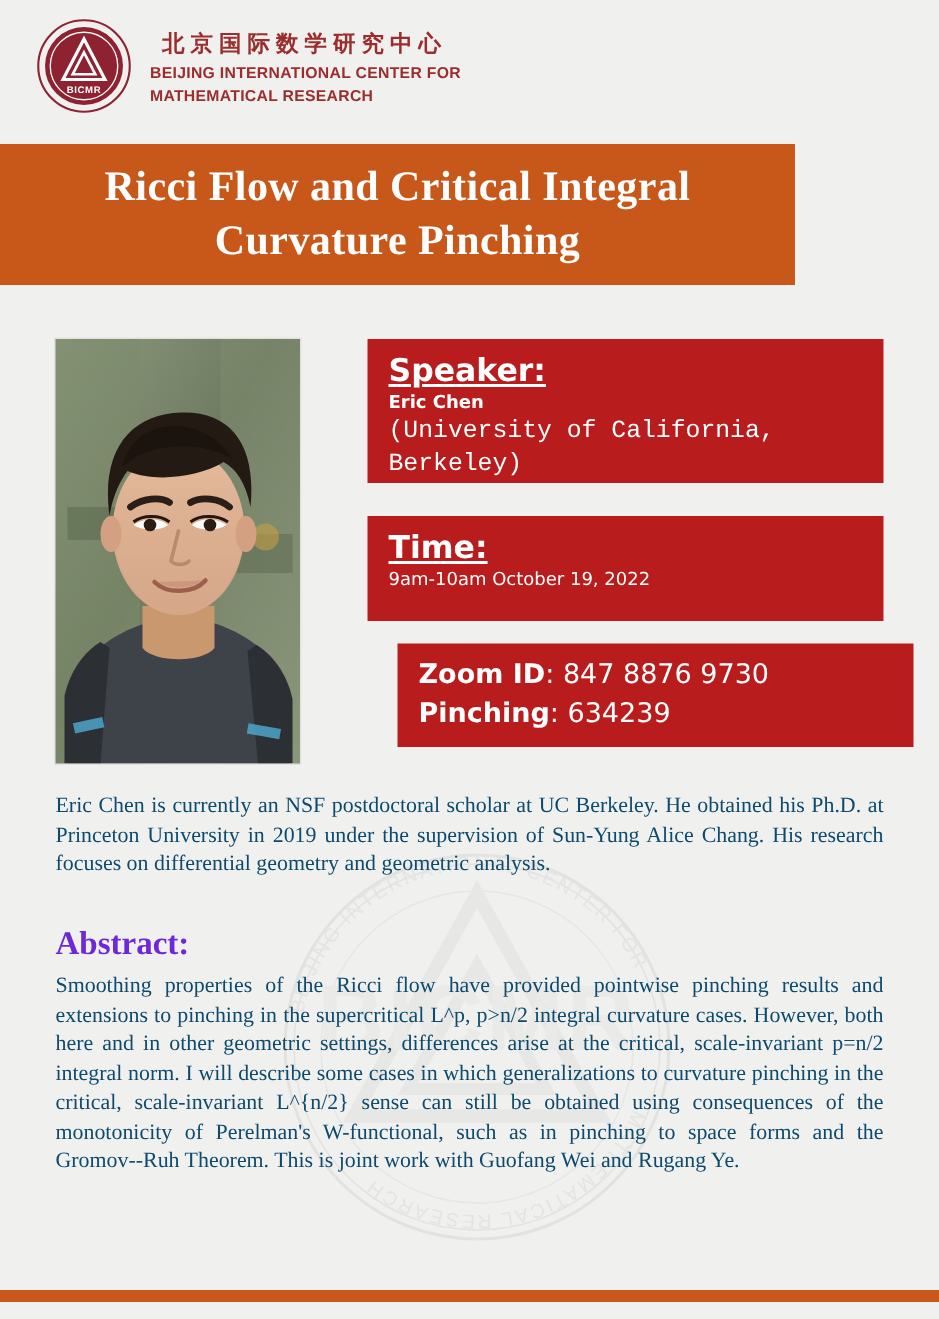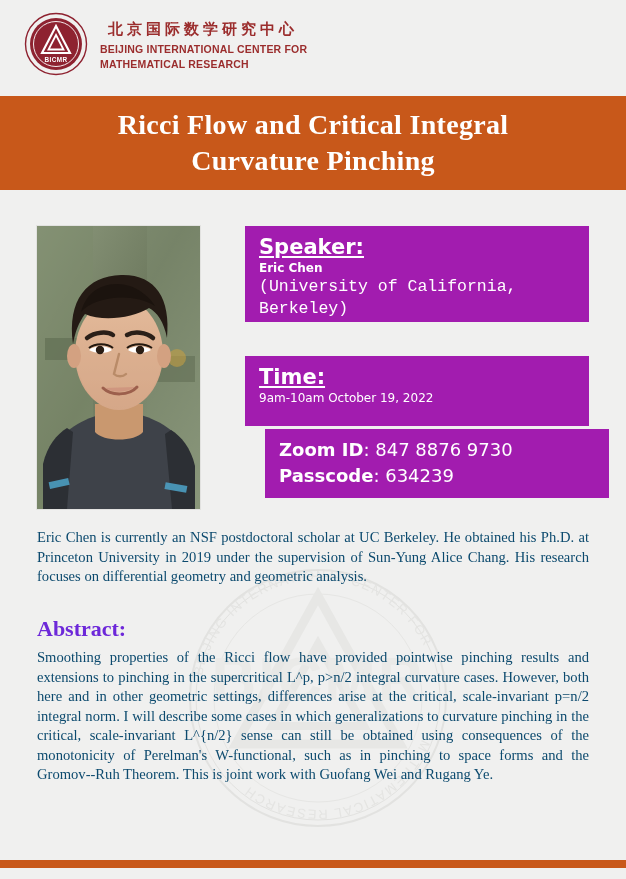--- a/index.html
+++ b/index.html
@@ -43,21 +43,21 @@
     font-weight:bold;white-space:nowrap;
   }
   .org-en2{
     position:absolute;left:100px;top:58px;
     font-size:10.5px;letter-spacing:0.2px;color:#9b2d2d;
     font-weight:bold;white-space:nowrap;
   }
 
   
   .banner{
-    position:absolute;left:0;top:96px;width:626px;height:94px;
+    position:absolute;left:0;top:96px;width:530px;height:94px;
     background:#c8581a;
     z-index:2;
     display:flex;align-items:center;
   }
   .banner-title{
     font-family:"Liberation Serif","DejaVu Serif",serif;
     font-weight:bold;
     color:#ffffff;
     font-size:28px;
     line-height:1.30;
@@ -76,29 +76,29 @@
     background:#9aa48e;
     overflow:hidden;
     box-shadow:0 0 0 1px #e2e2e0;
   }
 
   
   .infobox{
     position:absolute;
     left:245px;
     width:344px;
-    background:#a21caf;
+    background:#b91c1c;
     z-index:2;
     box-sizing:border-box;
     padding:8px 14px 9px 14px;
     color:#ffffff;
     font-family:"DejaVu Sans",sans-serif;
   }
   #box-speaker{top:226px;height:96px;}
-  #box-time{top:356px;height:70px;}
+  #box-time{top:344px;height:70px;}
   #box-zoom{top:429px;height:69px;margin-left:20px;}
 
   .ib-head{
     font-size:21px;font-weight:bold;
     text-decoration:underline;
     line-height:1.28;
     display:inline-block;
   }
   .ib-line{
     font-size:12px;line-height:1.30;
@@ -250,21 +250,21 @@
     <span class="ib-line small">(University of California, Berkeley)</span>
   </div>
 
   <div class="infobox" id="box-time">
     <span class="ib-head">Time:</span>
     <span class="ib-line">9am-10am    October 19, 2022</span>
   </div>
 
   <div class="infobox" id="box-zoom">
     <span class="kv"><b>Zoom ID</b><span>:  </span><span>847 8876 9730</span></span>
-    <span class="kv"><b>Passcode</b><span>: </span><span>634239</span></span>
+    <span class="kv"><b>Pinching</b><span>: </span><span>634239</span></span>
   </div>
 
   <div class="bodytext" id="bio">Eric Chen is currently an NSF postdoctoral scholar at UC Berkeley. He obtained his Ph.D. at Princeton University in 2019 under the supervision of Sun-Yung Alice Chang. His research focuses on differential geometry and geometric analysis.</div>
 
   <div class="abstract-head">Abstract:</div>
 
   <div class="bodytext" id="abstract">Smoothing properties of the Ricci flow have provided pointwise pinching results and extensions to pinching in the supercritical L^p, p&gt;n/2 integral curvature cases. However, both here and in other geometric settings, differences arise at the critical, scale-invariant p=n/2 integral norm. I will describe some cases in which generalizations to curvature pinching in the critical, scale-invariant L^{n/2} sense can still be obtained using consequences of the monotonicity of Perelman's W-functional, such as in pinching to space forms and the Gromov--Ruh Theorem. This is joint work with Guofang Wei and Rugang Ye.</div>
 
   <div class="bottombar"></div>
 

